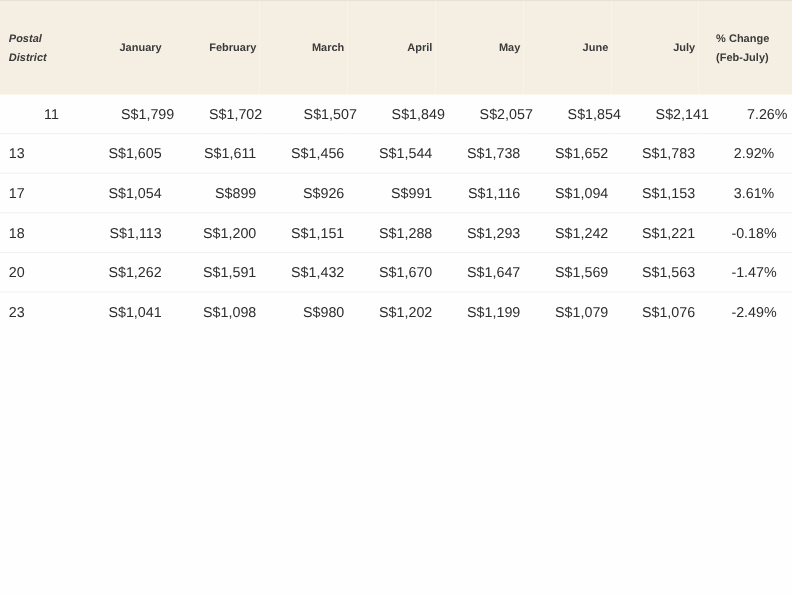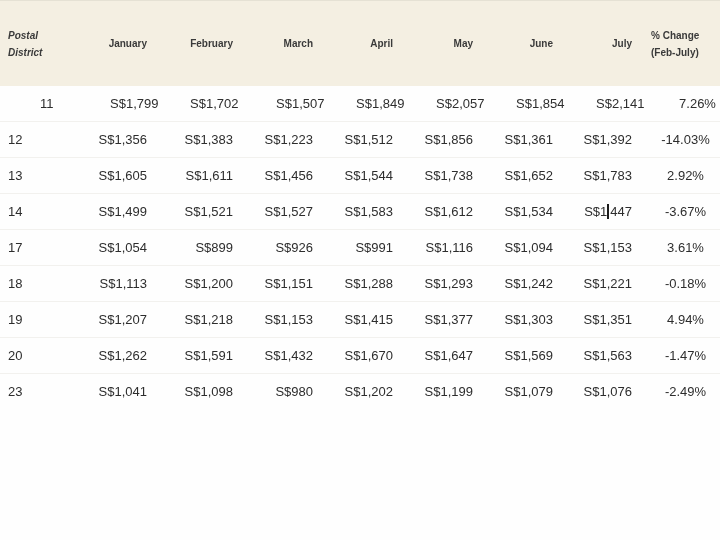--- a/index.html
+++ b/index.html
@@ -113,51 +113,29 @@
         <td>S$1,799</td>
         <td>S$1,702</td>
         <td>S$1,507</td>
         <td>S$1,849</td>
         <td>S$2,057</td>
         <td>S$1,854</td>
         <td>S$2,141</td>
         <td>7.26%</td>
       </tr>
       <tr>
-        <td>12</td>
-        <td>S$1,356</td>
-        <td>S$1,383</td>
-        <td>S$1,223</td>
-        <td>S$1,512</td>
-        <td>S$1,856</td>
-        <td>S$1,361</td>
-        <td>S$1,392</td>
-        <td>-14.03%</td>
-      </tr>
-      <tr>
         <td>13</td>
         <td>S$1,605</td>
         <td>S$1,611</td>
         <td>S$1,456</td>
         <td>S$1,544</td>
         <td>S$1,738</td>
         <td>S$1,652</td>
         <td>S$1,783</td>
         <td>2.92%</td>
-      </tr>
-      <tr>
-        <td>14</td>
-        <td>S$1,499</td>
-        <td>S$1,521</td>
-        <td>S$1,527</td>
-        <td>S$1,583</td>
-        <td>S$1,612</td>
-        <td>S$1,534</td>
-        <td><span>S$1</span><span class="ibeam"></span><span>447</span></td>
-        <td>-3.67%</td>
       </tr>
       <tr>
         <td>17</td>
         <td>S$1,054</td>
         <td>S$899</td>
         <td>S$926</td>
         <td>S$991</td>
         <td>S$1,116</td>
         <td>S$1,094</td>
         <td>S$1,153</td>
@@ -166,31 +144,20 @@
       <tr>
         <td>18</td>
         <td>S$1,113</td>
         <td>S$1,200</td>
         <td>S$1,151</td>
         <td>S$1,288</td>
         <td>S$1,293</td>
         <td>S$1,242</td>
         <td>S$1,221</td>
         <td>-0.18%</td>
-      </tr>
-      <tr>
-        <td>19</td>
-        <td>S$1,207</td>
-        <td>S$1,218</td>
-        <td>S$1,153</td>
-        <td>S$1,415</td>
-        <td>S$1,377</td>
-        <td>S$1,303</td>
-        <td>S$1,351</td>
-        <td>4.94%</td>
       </tr>
       <tr>
         <td>20</td>
         <td>S$1,262</td>
         <td>S$1,591</td>
         <td>S$1,432</td>
         <td>S$1,670</td>
         <td>S$1,647</td>
         <td>S$1,569</td>
         <td>S$1,563</td>

